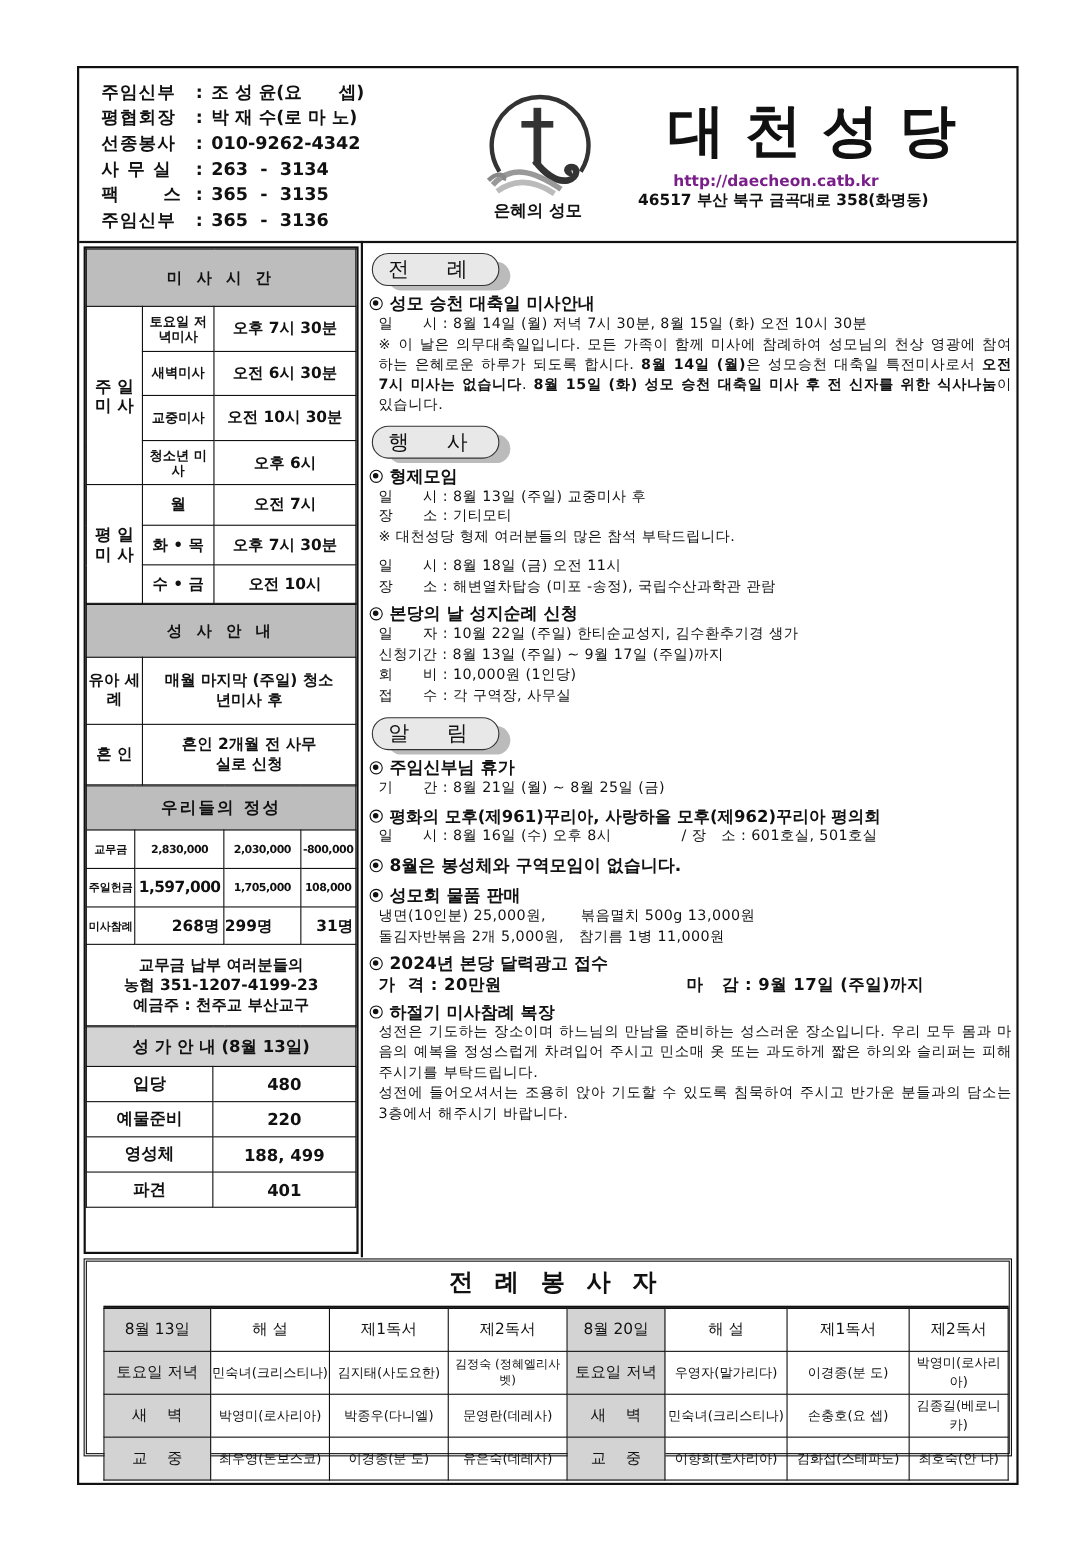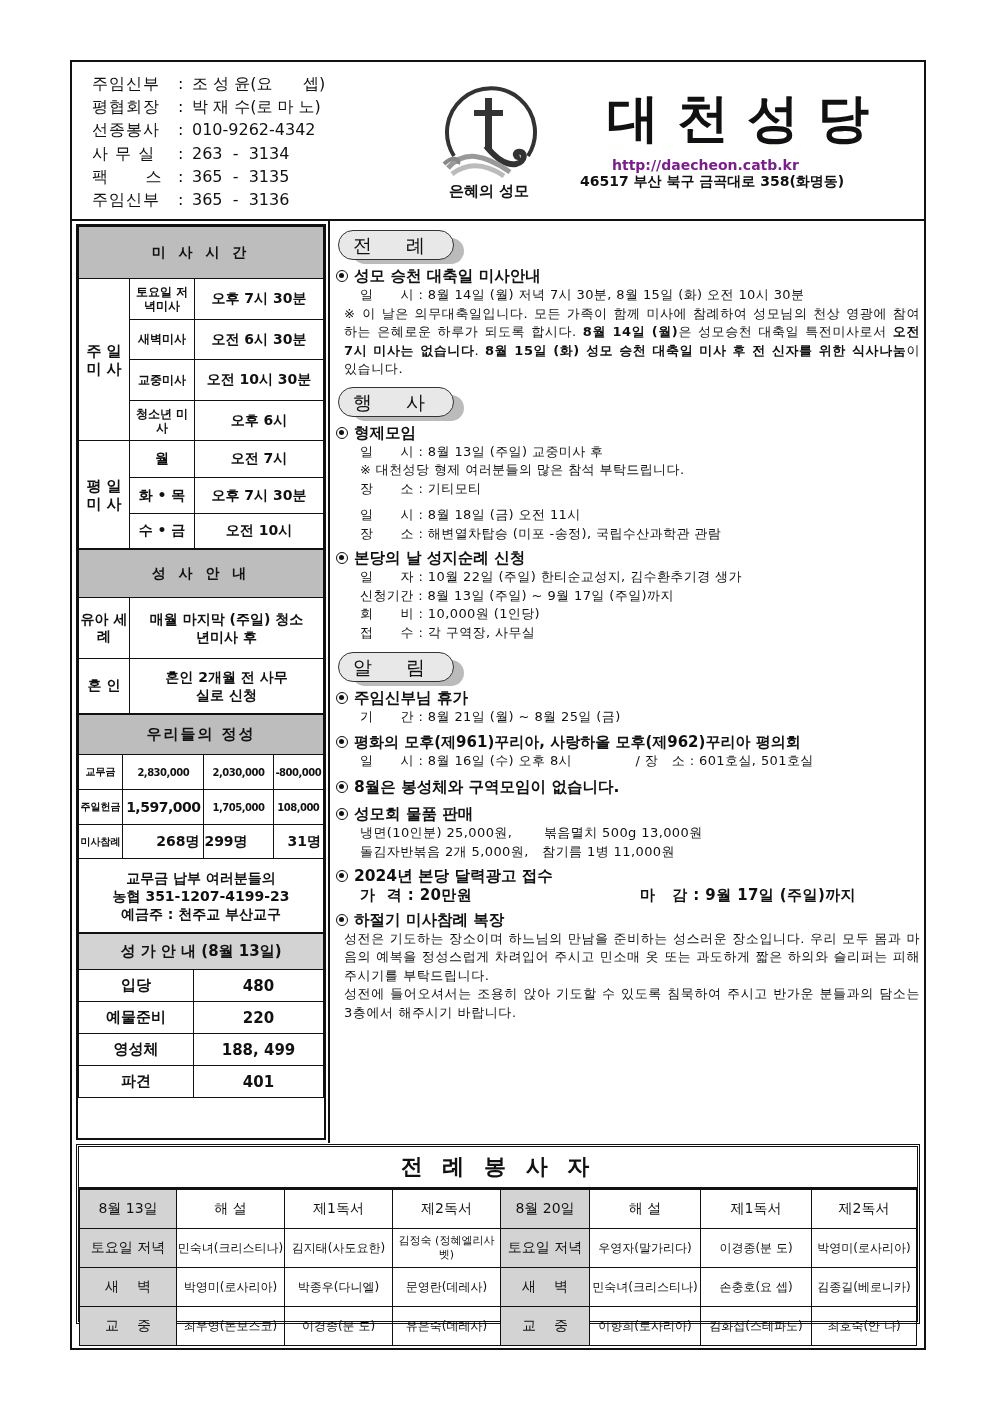--- a/index.html
+++ b/index.html
@@ -1,20 +1,20 @@
 <!DOCTYPE html>
 <html><head>
 <meta charset="utf-8">
 <style>
   html, body { margin:0; padding:0; background:#fff; }
   body { width:992px; height:1403px; position:relative; font-family:"DejaVu Sans", sans-serif; color:#111; }
   .page { position:absolute; left:70px; top:60px; width:856px; height:1290px; border:2px solid #111; box-sizing:border-box; }
   
   .header { position:absolute; left:0; top:0; width:852px; height:157px; border-bottom:2px solid #111; }
-  .info { position:absolute; left:20px; top:10px; font-family:"DejaVu Sans", sans-serif; font-weight:normal; font-size:16px; line-height:23.2px; }
+  .info { position:absolute; left:20px; top:10px; font-family:"DejaVu Sans", sans-serif; font-weight:bold; font-size:16px; line-height:23.2px; }
   .info .row { display:flex; white-space:nowrap; }
   .info .lbl { width:86px; letter-spacing:1px; }
   .info .sep { width:14px; }
   .logo { position:absolute; left:362px; top:22px; width:110px; height:125px; }
   .logo-text { position:absolute; left:0; top:98px; width:110px; text-align:center; font-weight:bold; font-size:15px; }
   .title { position:absolute; left:510px; top:22px; width:330px; font-size:52px; font-weight:bold; letter-spacing:18px; text-align:center; }
   .url { position:absolute; left:540px; top:95px; font-size:14px; color:#7a1f8a; font-weight:bold; }
   .addr { position:absolute; left:508px; top:111px; font-size:14px; font-weight:bold; }
   
   .left { position:absolute; left:4px; top:162px; width:250px; height:916px; border:2px solid #111; box-sizing:border-box; }
@@ -24,26 +24,26 @@
   .gray { background:#bdbdbd; }
   .lgray { background:#d3d3d3; }
   .sec-head { font-size:15px; letter-spacing:4px; }
   
   .right { position:absolute; left:264px; top:166px; width:584px; font-family:"DejaVu Sans", sans-serif; }
   .pill { display:inline-block; position:relative; border:1.5px solid #333; border-radius:16px; background:#e8e8e8; padding:0 14px; height:28px; line-height:28px; font-size:19px; letter-spacing:14px; box-shadow:12px 6px 0 -2px #bbb; margin:2px 0 4px 2px; }
   .item { margin-top:3px; }
   .item-title { font-size:15.5px; font-weight:bold; line-height:19px; }
   .item-title .bullet { display:inline-block; width:12px; height:12px; border:1.5px solid #111; border-radius:50%; position:relative; margin-right:6px; vertical-align:-1px; box-sizing:border-box; }
   .item-title .bullet::after { content:""; position:absolute; left:2px; top:2px; width:5px; height:5px; border-radius:50%; background:#111; }
-  .line { font-size:13px; line-height:18.5px; letter-spacing:0.4px; padding-left:8px; white-space:nowrap;margin-left:16px; }
+  .line { font-size:13px; line-height:18.5px; letter-spacing:0.4px; padding-left:8px; white-space:nowrap; }
   .para { font-size:13px; line-height:18.5px; letter-spacing:0.6px; padding-left:8px; text-align:justify; }
   .big { font-size:15px; font-weight:bold; }
   b { font-weight:bold; }
   
-  .bottom { position:absolute; left:4px; top:1082px; width:844px; height:180px; border:3px double #111; box-sizing:border-box; }
+  .bottom { position:absolute; left:4px; top:1082px; width:844px; height:180px; border:3px double #111; box-sizing:border-box;padding-left:15px; }
   .bottom-title { height:40px; line-height:40px; text-align:center; font-size:22px; font-weight:bold; letter-spacing:6px; border-bottom:2px solid #111; }
   table.serv { border-collapse:collapse; width:100%; }
   table.serv td { border:1px solid #111; text-align:center; font-size:12px; height:38px; padding:0; }
   table.serv td.hd { background:#d3d3d3; font-size:14px; }
   table.serv td.col { font-size:14px; }
   table.serv td.small { font-size:11px; line-height:14px; }
 </style>
 </head>
 <body>
 
@@ -224,22 +224,22 @@
       <div class="line" style="white-space:pre">일      시 : 8월 14일 (월) 저녁 7시 30분, 8월 15일 (화) 오전 10시 30분</div>
       <div class="para"><span>※ 이 날은 의무대축일입니다. 모든 가족이 함께 미사에 참례하여 성모님의 천상 영광에 참여하는 은혜로운 하루가 되도록 합시다. </span><b>8월 14일 (월)</b><span>은 성모승천 대축일 특전미사로서 </span><b>오전 7시 미사는 없습니다</b><span>. </span><b>8월 15일 (화) 성모 승천 대축일 미사 후 전 신자를 위한 식사나눔</b><span>이 있습니다.</span></div>
     </div>
 
     
     <div style="height:6px"></div>
     <div class="pill">행 사</div>
     <div class="item">
       <div class="item-title"><span class="bullet"></span><span>형제모임</span></div>
       <div class="line" style="white-space:pre">일      시 : 8월 13일 (주일) 교중미사 후</div>
+      <div class="line" style="white-space:pre">장      소 : 기티모티</div>
       <div class="line">※ 대천성당 형제 여러분들의 많은 참석 부탁드립니다.</div>
-      <div class="line" style="white-space:pre">장      소 : 기티모티</div>
     </div>
     <div class="item" style="margin-top:8px">
       <div class="line" style="white-space:pre">일      시 : 8월 18일 (금) 오전 11시</div>
       <div class="line" style="white-space:pre">장      소 : 해변열차탑승 (미포 -송정), 국립수산과학관 관람</div>
     </div>
     <div class="item" style="margin-top:6px">
       <div class="item-title"><span class="bullet"></span><span>본당의 날 성지순례 신청</span></div>
       <div class="line" style="white-space:pre">일      자 : 10월 22일 (주일) 한티순교성지, 김수환추기경 생가</div>
       <div class="line">신청기간 : 8월 13일 (주일) ~ 9월 17일 (주일)까지</div>
       <div class="line" style="white-space:pre">회      비 : 10,000원 (1인당)</div>

